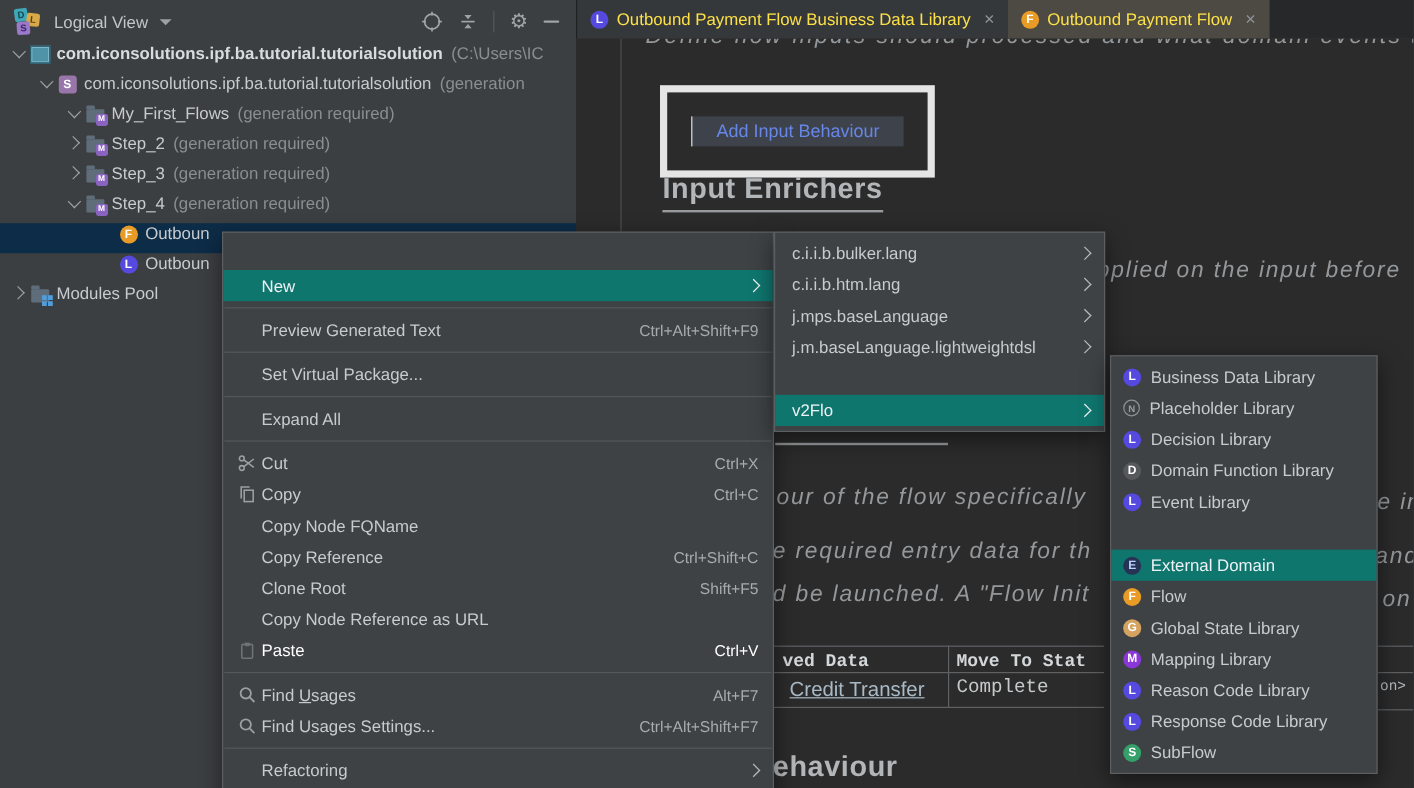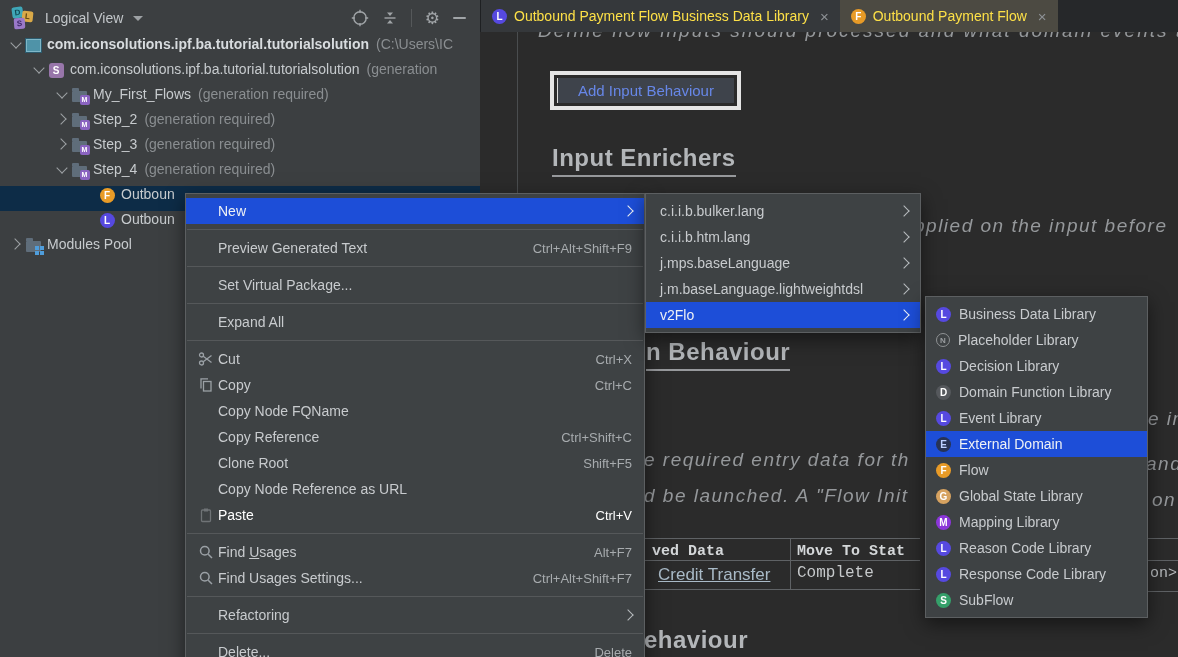--- a/index.html
+++ b/index.html
@@ -64,38 +64,38 @@
   .tab.active{background:#4c4a42;}
   .tab-label{color:#fde047;font-size:14px;white-space:nowrap;}
   .tab-close{color:#8e9296;font-size:15px;margin-left:4px;line-height:1;}
 
   
   .editor{position:absolute;left:480px;top:32px;width:698px;height:625px;background:#2b2b2b;overflow:hidden;z-index:1;}
   .gutterline{position:absolute;left:37px;top:0;bottom:0;width:1px;background:#4a4d4f;}
   .ed-abs{position:absolute;white-space:nowrap;}
   .ital{font-style:italic;font-size:19px;color:#95989b;letter-spacing:1.5px;}
   .heading{font-size:24px;font-weight:bold;color:#b3b6b9;letter-spacing:0.5px;border-bottom:2px solid #97999c;padding-bottom:3px;}
-  .btn-outer{border:4px solid #e5e5e5;padding:3px;background:#2b2b2b;}
+  .btn-outer{border:6px solid #e5e5e5;padding:20px;background:#2b2b2b;}
   .btn-inner{background:#3e434b;border-left:1px solid #dcdcdc;color:#6787e8;font-size:15px;
              padding:0 20px;height:25px;line-height:25px;text-align:center;}
   .tline{position:absolute;background:#5f6265;}
   .th-cell{font-family:"Liberation Mono",monospace;font-weight:bold;font-size:15px;color:#d4d7d9;}
   .td-soft{font-size:17px;color:#a9bac7;}
   .td-mono{font-family:"Liberation Mono",monospace;font-size:16px;color:#c6c9cb;}
-  .td-frag{font-family:"Liberation Mono",monospace;font-size:15px;color:#b7babd;}
+  .td-frag{font-family:"Liberation Mono",monospace;font-size:12px;color:#b7babd;}
 
   
   .menu{position:absolute;background:#3e4244;border:1px solid #5c5f61;box-shadow:0 6px 18px rgba(0,0,0,.5);
         padding:4px 0;box-sizing:border-box;}
   .mi{height:26px;display:flex;align-items:center;padding:0 12px 0 8px;font-size:14px;color:#c8cbce;}
   .mi-ic{width:24px;flex:none;display:flex;align-items:center;justify-content:center;}
   .mi-label{white-space:nowrap;}
   .mi-sp{flex:1;}
   .mi-short{margin-left:28px;color:#a7abae;font-size:13px;white-space:nowrap;}
-  .mi.sel{background:#1d4ed8;}
+  .mi.sel{background:#0f766e;margin-top:27px;}
   .mi.sel .mi-label,.mi.sel .mi-short{color:#eef1f5;}
   .mi.dis .mi-label,.mi.dis .mi-short{color:#ffffff;}
   .msep{border-top:1px solid #55585a;margin:5px 1px;}
   .chev-r{width:7px;height:7px;border-right:1.6px solid #b7bbbe;border-top:1.6px solid #b7bbbe;
           transform:rotate(45deg);flex:none;}
   .mi.sel .chev-r{border-color:#eef1f5;}
   .mn-u{text-decoration:underline;}
   .menu-main{left:185px;top:193px;width:460px;z-index:10;}
   .menu-sub1{left:645px;top:193px;width:276px;z-index:11;}
   .menu-sub1 .mi{padding-left:14px;text-align:right;}
@@ -258,20 +258,21 @@
     <div class="ed-abs btn-outer" style="left:70px;top:39px;">
       <div class="btn-inner">Add Input Behaviour</div>
     </div>
 
     <div class="ed-abs heading" style="left:72px;top:112px;">Input Enrichers</div>
 
     <div class="ed-abs ital" style="left:434px;top:183px;">pplied on the input before</div>
 
     <div class="ed-abs heading" style="left:166px;top:306px;">n Behaviour</div>
 
+    <div class="ed-abs ital" style="left:167px;top:372px;">our of the flow specifically</div>
     <div class="ed-abs ital" style="left:668px;top:376px;">e in</div>
     <div class="ed-abs ital" style="left:164px;top:417px;">e required entry data for th</div>
     <div class="ed-abs ital" style="left:666px;top:421px;">and</div>
     <div class="ed-abs ital" style="left:164px;top:453px;">d be launched.  A "Flow Init</div>
     <div class="ed-abs ital" style="left:672px;top:457px;">on</div>
 
     <div class="tline" style="left:164px;top:506px;width:276px;height:1px;"></div>
     <div class="tline" style="left:668px;top:506px;width:30px;height:1px;"></div>
     <div class="tline" style="left:164px;top:528px;width:276px;height:1px;"></div>
     <div class="tline" style="left:668px;top:528px;width:30px;height:1px;"></div>

